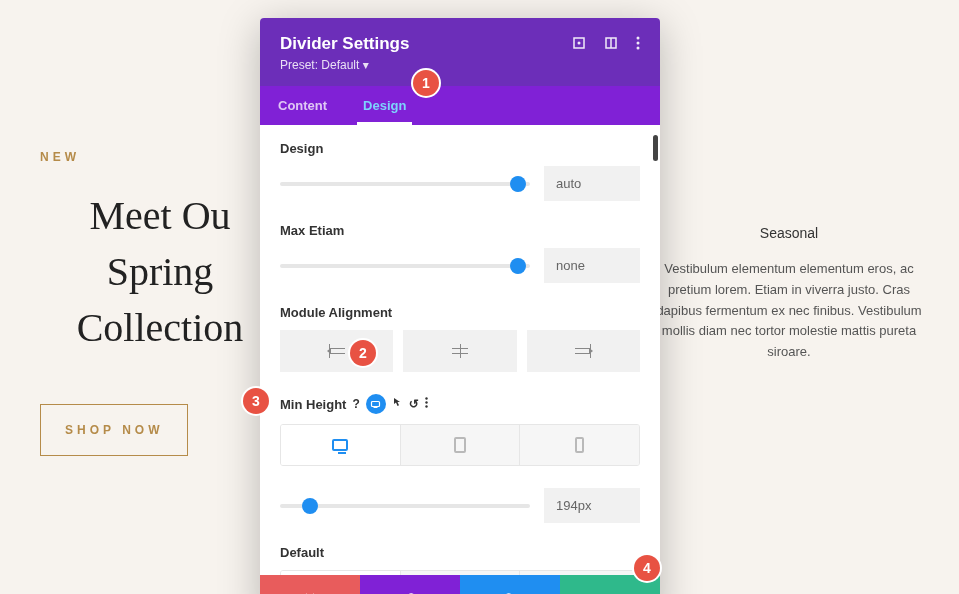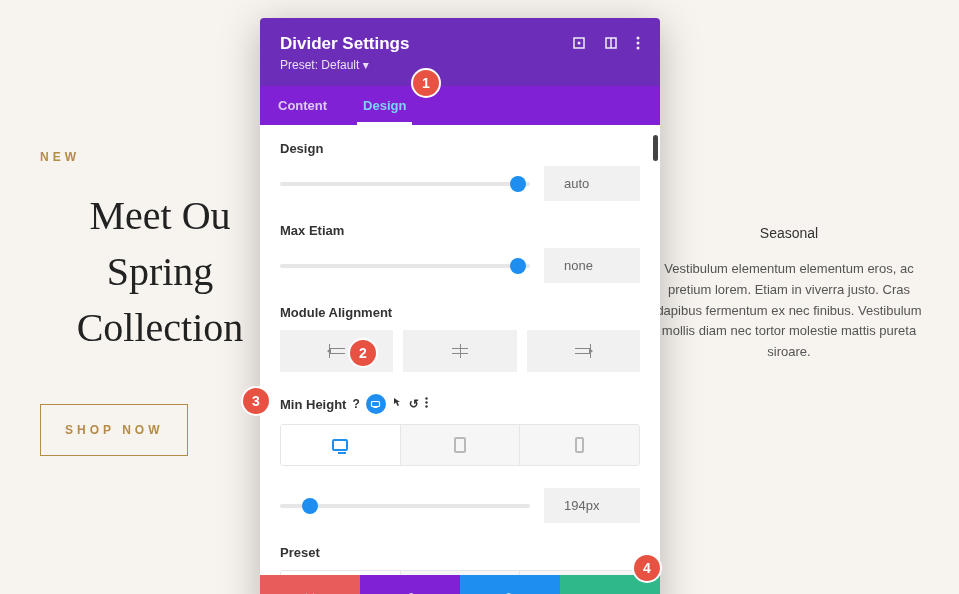--- a/index.html
+++ b/index.html
@@ -122,21 +122,21 @@
   }
   .slider-row { display:flex; align-items:center; gap:14px; }
   .slider {
     flex:1; height:4px; background:#e6e6e6; border-radius:2px; position:relative;
   }
   .slider .thumb {
     width:16px;height:16px;border-radius:50%;background:#1f8ef1;
     position:absolute; top:50%; transform:translate(-50%,-50%);
   }
   .value-box {
-    width:96px; background:#f1f1f1; border:none; padding:10px 20px; font-size:13px; color:#666;
+    width:96px; background:#f1f1f1; border:none; padding:10px 12px; font-size:13px; color:#666;
   }
   .align-row { display:flex; gap:10px; }
   .align-btn {
     flex:1; height:42px; background:#f1f1f1; border:none; cursor:pointer;
     display:flex; align-items:center; justify-content:center;
     position:relative;
   }
   .align-ico { position:relative; width:16px; height:14px; }
   .align-bar { position:absolute; left:0; width:16px; height:1px; background:#888; }
   .align-arrow-l,.align-arrow-r{
@@ -321,21 +321,21 @@
       </div>
       <div class="slider-row" style="margin-top:22px;">
         <div class="slider">
           <div class="thumb" style="left:12%"></div>
         </div>
         <input class="value-box" value="194px" style="">
       </div>
     </div>
 
     <div class="section">
-      <div class="sect-label">Preset</div>
+      <div class="sect-label">Default</div>
       <div class="device-row">
         <button class="device-btn active"></button>
         <button class="device-btn"></button>
         <button class="device-btn"></button>
       </div>
 
     </div>
   </div>
 
   <div class="panel-footer">

